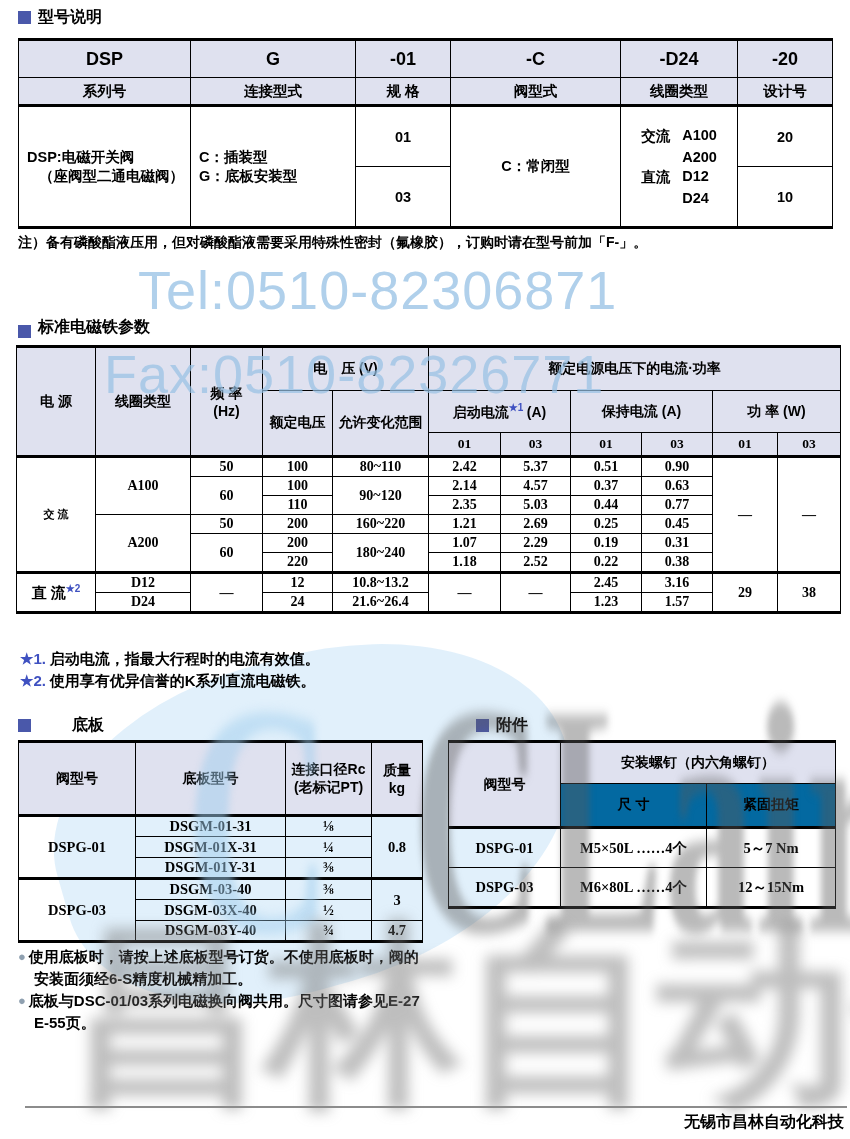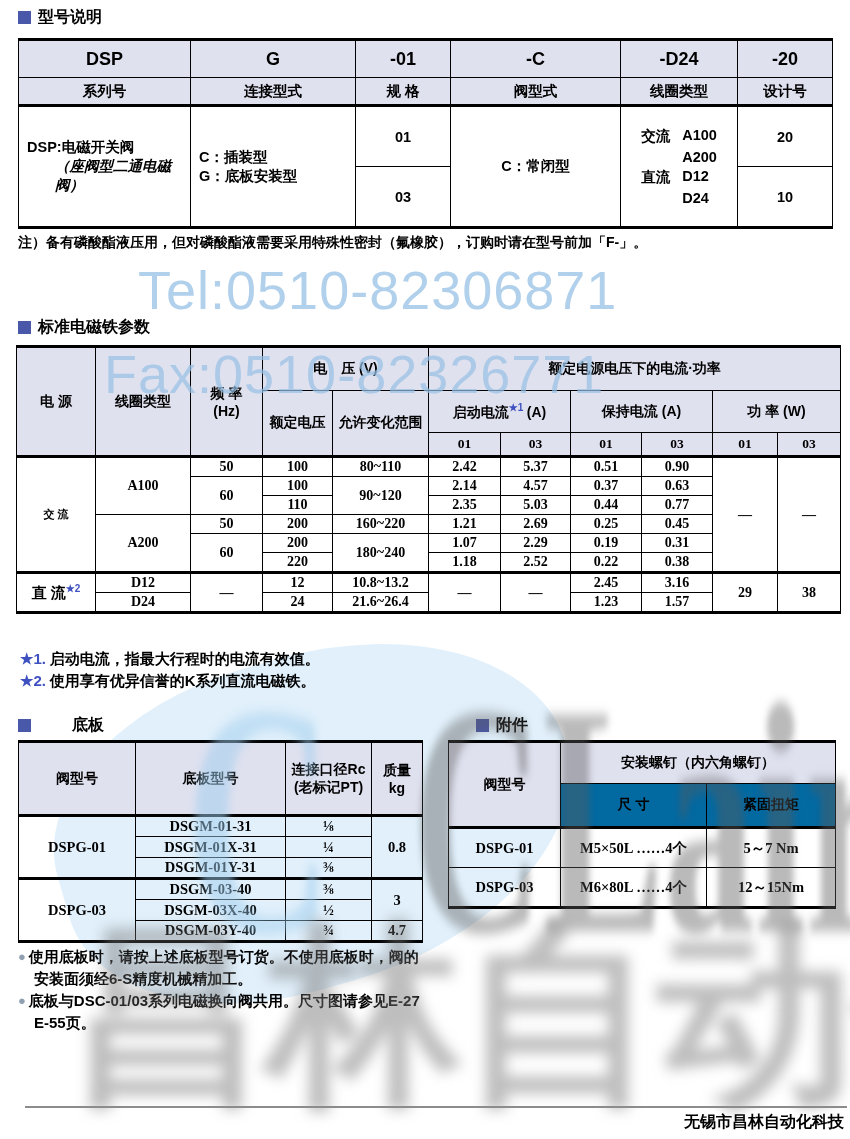--- a/index.html
+++ b/index.html
@@ -34,21 +34,21 @@
   .tl { text-align:left; padding-left:8px; }
 
   
   .model-table { position:absolute; left:18px; top:38px; width:814px;
                  border-top:3px solid #000; border-bottom:3px solid #000; }
   .model-table td { font-family:"Liberation Sans","DejaVu Sans",sans-serif; font-weight:bold; }
   tr.mcode td  { height:38px; background:#dfe1ef; font-size:18px; }
   tr.mlabel td { height:28px; background:#dfe1ef; font-size:14.5px; }
   tr.mbody1 td { border-top:3px solid #000; }
   tr.mbody1 td, tr.mbody2 td { height:61px; font-size:14.5px; }
-  .ind { margin-left:28px;font-style:italic; }
+  .ind { margin-left:12px; }
   .coil-grid { display:inline-grid; grid-template-columns:auto auto; column-gap:12px; row-gap:3px;
                text-align:left; font-size:14.5px; }
 
   .model-note { position:absolute; left:18px; top:234px; width:812px; font-size:14px; }
 
   
   .sol-table { position:absolute; left:16px; top:345px; width:824px;
                border-top:3px solid #000; border-bottom:3px solid #000; font-size:14px; }
   .sol-table tr.h1 td { height:44px;text-align:center; }
   .sol-table tr.h2 td { height:42px; }
@@ -160,21 +160,21 @@
       </tr>
       <tr class="mbody2">
         <td>03</td>
         <td>10</td>
       </tr>
     </tbody>
       </table>
 
     <div class="model-note cnb">注）备有磷酸酯液压用，但对磷酸酯液需要采用特殊性密封（氟橡胶），订购时请在型号前加「F-」。</div>
 
-    <div class="sec-title cnb" style="left:18px; top:317px;">
+    <div class="sec-title cnb" style="left:18px; top:317px;align-items:flex-end;">
       <span class="sq"></span>
       <span>标准电磁铁参数</span>
     </div>
 
     <table class="sol-table">
       <colgroup>
         <col style="width:79px">
           <col style="width:95px">
           <col style="width:72px">
           <col style="width:70px">

